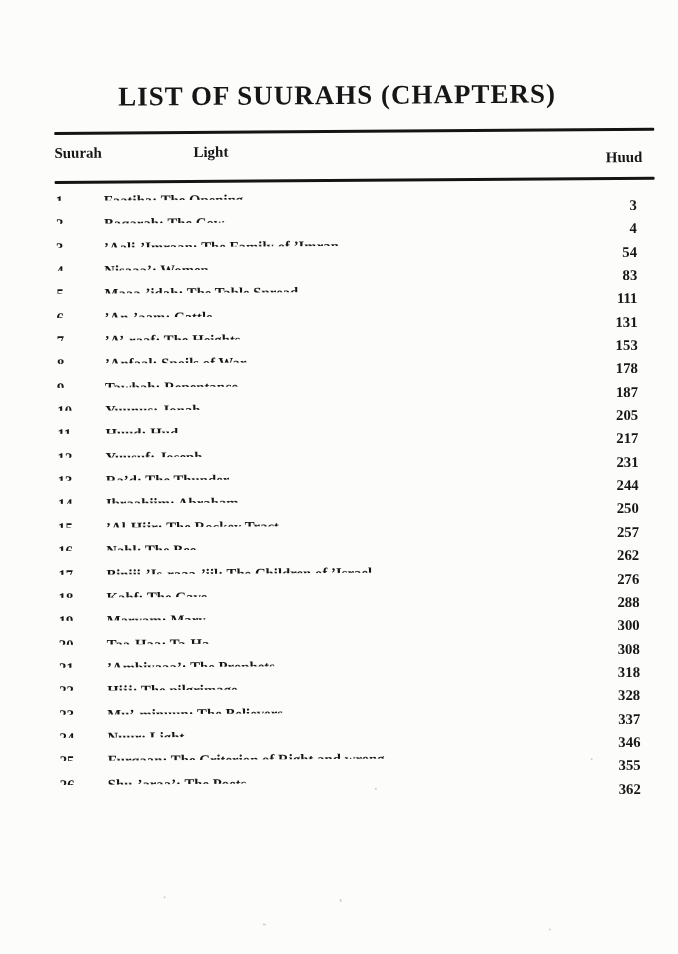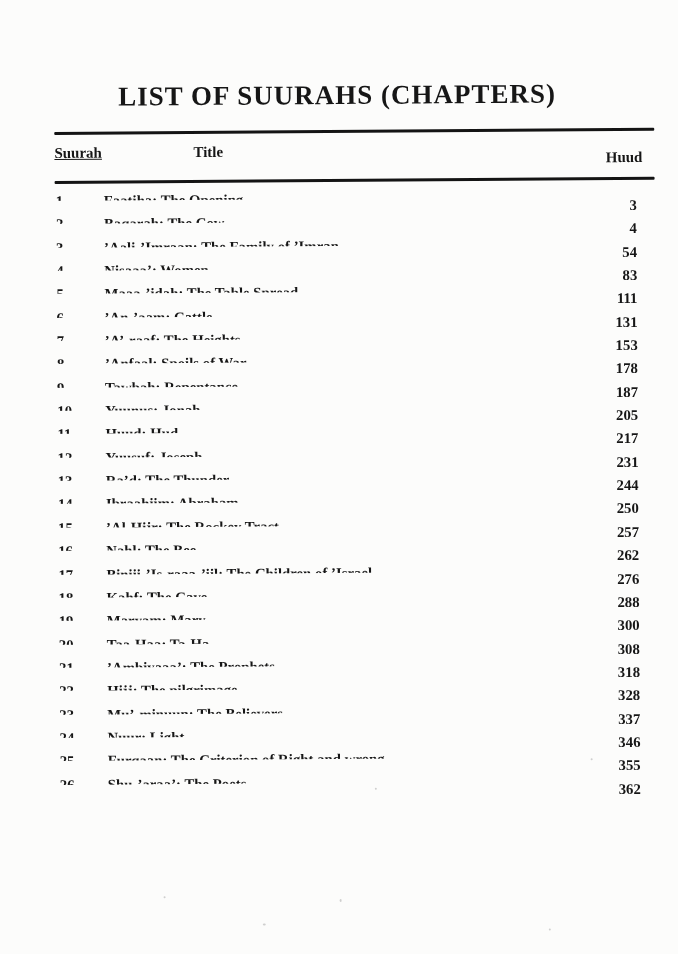--- a/index.html
+++ b/index.html
@@ -47,21 +47,21 @@
   .rule-mid { top: 179px; }
   .table-head {
     position: absolute;
     top: 141px;
     left: 56px;
     width: 600px;
     height: 30px;
     font-size: 15px;
     font-weight: bold;
   }
-  .th-suurah { position: absolute; left: 0;   top: 2px; text-decoration: underline; }
+  .th-suurah { position: absolute; left: 0;   top: 2px; }
   .th-title  { position: absolute; left: 139px; top: 2px; }
   .th-page   { position: absolute; right: 12px; top: 10px; }
   .toc-rows {
     position: absolute;
     top: 191px;
     left: 56px;
     width: 600px;
   }
   .row {
     position: relative;
@@ -92,21 +92,21 @@
 
 <div class="page">
   <div class="sheet">
 
     <h1 class="doc-title">LIST OF SUURAHS (CHAPTERS)</h1>
 
     <div class="rule rule-top"></div>
 
     <div class="table-head">
       <span class="th-suurah">Suurah</span>
-      <span class="th-title">Title</span>
+      <span class="th-title">Light</span>
       <span class="th-page">Huud</span>
     </div>
 
     <div class="rule rule-mid"></div>
 
     <div class="toc-rows" id="rows">
   <div class="row">
     <span class="num">1.</span>
     <span class="title">Faatiha: The Opening</span>
     <span class="page">3</span>

